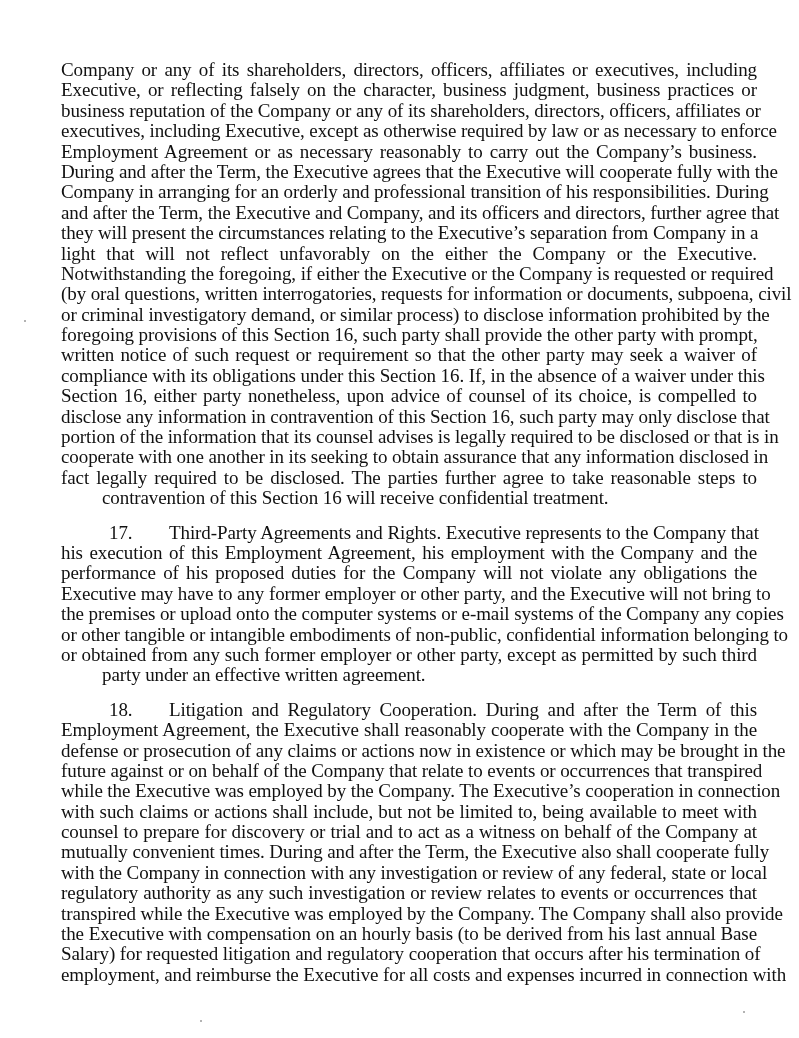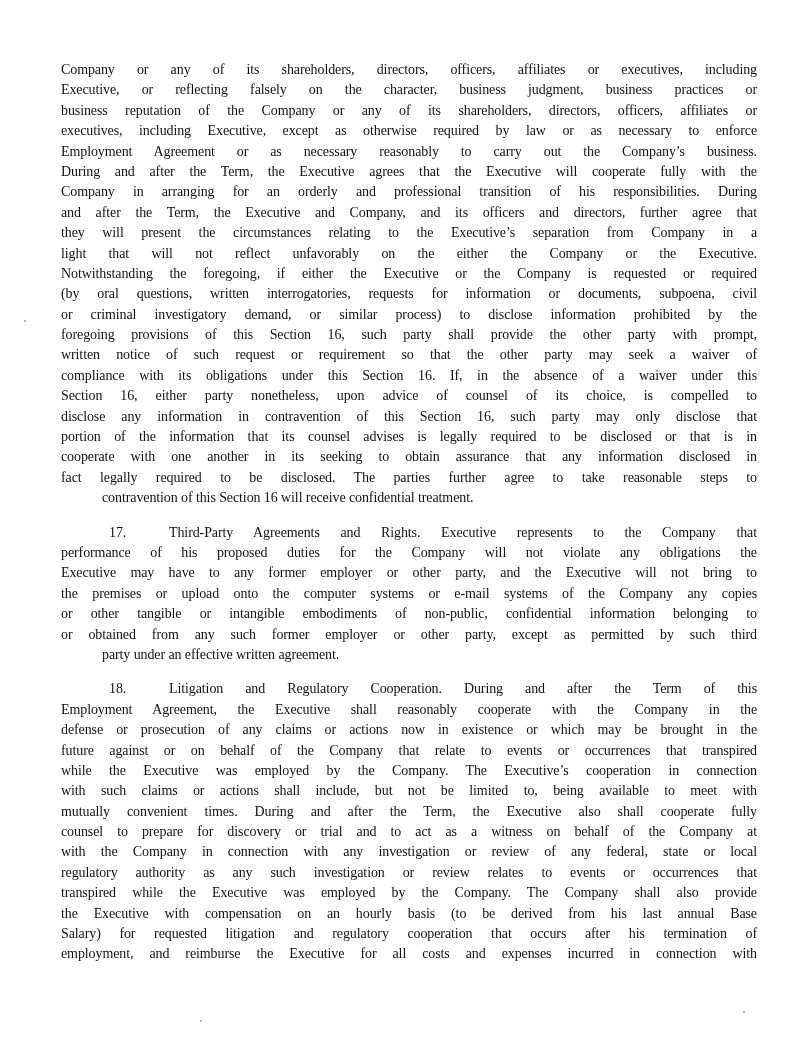--- a/index.html
+++ b/index.html
@@ -15,21 +15,21 @@
       font-family: "Liberation Serif", "DejaVu Serif", serif;
       color: #111111;
     }
     .page {
       position: absolute;
       left: 61px;
       top: 60px;
       width: 696px;
     }
     .line {
-      font-size: 14px;
+      font-size: 19px;
       line-height: 20.4px;
       height: 20.4px;
       white-space: nowrap;
       text-align: justify;
       text-align-last: justify;
       letter-spacing: -0.1px;
     }
     .line.last {
       text-align-last: left;
       margin-left: 41px;
@@ -83,39 +83,40 @@
     <div class="line">portion of the information that its counsel advises is legally required to be disclosed or that is in</div>
     <div class="line">cooperate with one another in its seeking to obtain assurance that any information disclosed in</div>
     <div class="line">fact legally required to be disclosed.  The parties further agree to take reasonable steps to</div>
     <div class="line last">contravention of this Section 16 will receive confidential treatment.</div>
   </div>
 
   <div class="para">
     <div class="line">
       <span class="sec-num">17.</span><span class="sec-title">Third-Party Agreements and Rights</span><span>.  Executive represents to the Company that</span>
     </div>
+    <div class="line">his execution of this Employment Agreement, his employment with the Company and the</div>
     <div class="line">performance of his proposed duties for the Company will not violate any obligations the</div>
     <div class="line">Executive may have to any former employer or other party, and the Executive will not bring to</div>
     <div class="line">the premises or upload onto the computer systems or e-mail systems of the Company any copies</div>
     <div class="line">or other tangible or intangible embodiments of non-public, confidential information belonging to</div>
     <div class="line">or obtained from any such former employer or other party, except as permitted by such third</div>
     <div class="line last">party under an effective written agreement.</div>
   </div>
 
   <div class="para">
     <div class="line">
       <span class="sec-num">18.</span><span class="sec-title">Litigation and Regulatory Cooperation</span><span>.  During and after the Term of this</span>
     </div>
     <div class="line">Employment Agreement, the Executive shall reasonably cooperate with the Company in the</div>
     <div class="line">defense or prosecution of any claims or actions now in existence or which may be brought in the</div>
     <div class="line">future against or on behalf of the Company that relate to events or occurrences that transpired</div>
     <div class="line">while the Executive was employed by the Company.  The Executive’s cooperation in connection</div>
     <div class="line">with such claims or actions shall include, but not be limited to, being available to meet with</div>
+    <div class="line">counsel to prepare for discovery or trial and to act as a witness on behalf of the Company at</div>
     <div class="line">mutually convenient times.  During and after the Term, the Executive also shall cooperate fully</div>
-    <div class="line">counsel to prepare for discovery or trial and to act as a witness on behalf of the Company at</div>
     <div class="line">with the Company in connection with any investigation or review of any federal, state or local</div>
     <div class="line">regulatory authority as any such investigation or review relates to events or occurrences that</div>
     <div class="line">transpired while the Executive was employed by the Company.  The Company shall also provide</div>
     <div class="line">the Executive with compensation on an hourly basis (to be derived from his last annual Base</div>
     <div class="line">Salary) for requested litigation and regulatory cooperation that occurs after his termination of</div>
     <div class="line">employment, and reimburse the Executive for all costs and expenses incurred in connection with</div>
   </div>
 </div>
 
 <div class="speck" style="left:24px;top:320px;"></div>

